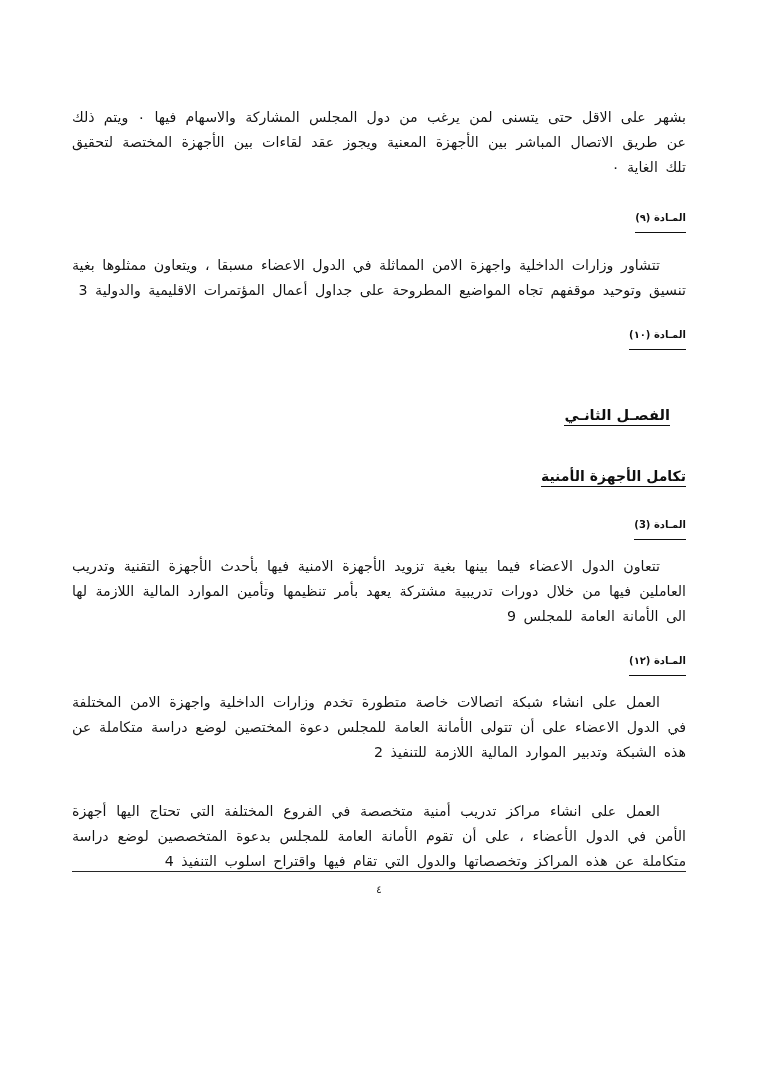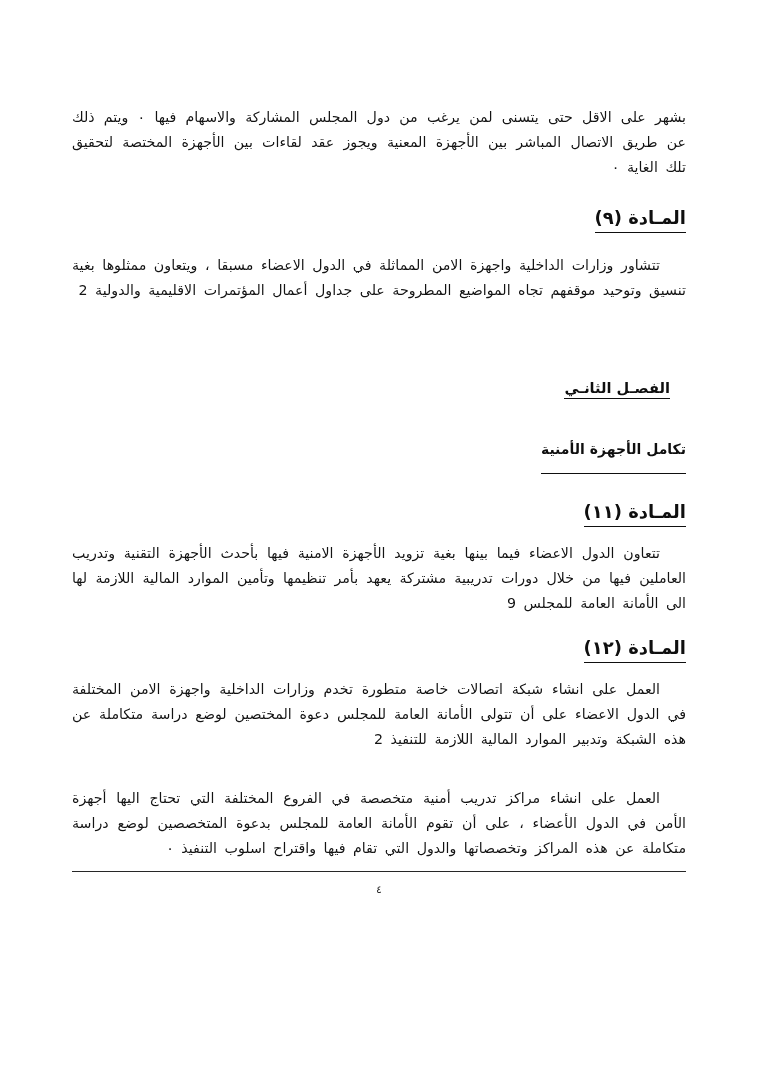--- a/index.html
+++ b/index.html
@@ -38,21 +38,21 @@
     text-justify: inter-word;
   }
   p.para.indent {
     text-indent: 26px;
   }
   .gap-sm { height: 14px; }
   .gap-md { height: 20px; }
   .gap-lg { height: 26px; }
   .heading {
     text-align: center;
-    font-size: 18px;
+    font-size: 10px;
     line-height: 24px;
     letter-spacing: 1px;
     margin: 0;
     color: #141414;
   }
   .heading span.u {
     border-bottom: 1.4px solid #141414;
     padding-bottom: 2px;
     display: inline-block;
   }
@@ -70,21 +70,21 @@
   }
   .subsection-title {
     text-align: center;
     font-size: 14px;
     letter-spacing: 1.2px;
     margin: 0;
     color: #141414;
   }
   .subsection-title span.u {
     border-bottom: 1.4px solid #141414;
-    padding-bottom: 16px;
+    padding-bottom: 2px;
     display: inline-block;
   }
   .footer-rule {
     position: absolute;
     left: 72px;
     right: 72px;
     bottom: 72px;
     border-top: 1.2px solid #2b2b2b;
   }
   .page-number {
@@ -107,44 +107,47 @@
     <p class="para">بشهر على الاقل حتى يتسنى لمن يرغب من دول المجلس المشاركة والاسهام فيها ٠ ويتم ذلك عن طريق الاتصال المباشر بين الأجهزة المعنية ويجوز عقد لقاءات بين الأجهزة المختصة لتحقيق تلك الغاية ٠</p>
 
     <div class="gap-lg"></div>
 
     <h2 class="heading">
       <span class="u">المـادة (٩)</span>
     </h2>
 
     <div class="gap-md"></div>
 
-    <p class="para indent">تتشاور وزارات الداخلية واجهزة الامن المماثلة في الدول الاعضاء مسبقا ، ويتعاون ممثلوها بغية تنسيق وتوحيد موقفهم تجاه المواضيع المطروحة على جداول أعمال المؤتمرات الاقليمية والدولية 2</p>
+    <p class="para indent">تتشاور وزارات الداخلية واجهزة الامن المماثلة في الدول الاعضاء مسبقا ، ويتعاون ممثلوها بغية تنسيق وتوحيد موقفهم تجاه المواضيع المطروحة على جداول أعمال المؤتمرات الاقليمية والدولية 3</p>
 
     <div class="gap-md"></div>
 
+    <h2 class="heading">
+      <span class="u">المـادة (١٠)</span>
+    </h2>
 
     <div class="gap-sm"></div>
 
 
     <div class="gap-lg"></div>
 
     <h1 class="section-title">
       <span class="u">الفصـل الثانـي</span>
     </h1>
 
     <div class="gap-lg"></div>
 
     <h2 class="subsection-title">
       <span class="u">تكامل الأجهزة الأمنية</span>
     </h2>
 
     <div class="gap-lg"></div>
 
     <h2 class="heading">
-      <span class="u">المـادة (١١)</span>
+      <span class="u">المـادة (3)</span>
     </h2>
 
     <div class="gap-sm"></div>
 
     <p class="para indent">تتعاون الدول الاعضاء فيما بينها بغية تزويد الأجهزة الامنية فيها بأحدث الأجهزة التقنية وتدريب العاملين فيها من خلال دورات تدريبية مشتركة يعهد بأمر تنظيمها وتأمين الموارد المالية اللازمة لها الى الأمانة العامة للمجلس 9</p>
 
     <div class="gap-md"></div>
 
     <h2 class="heading">
       <span class="u">المـادة (١٢)</span>
@@ -152,20 +155,20 @@
 
     <div class="gap-sm"></div>
 
     <p class="para indent">العمل على انشاء شبكة اتصالات خاصة متطورة تخدم وزارات الداخلية واجهزة الامن المختلفة في الدول الاعضاء على أن تتولى الأمانة العامة للمجلس دعوة المختصين لوضع دراسة متكاملة عن هذه الشبكة وتدبير الموارد المالية اللازمة للتنفيذ 2</p>
 
     <div class="gap-md"></div>
 
 
     <div class="gap-sm"></div>
 
-    <p class="para indent">العمل على انشاء مراكز تدريب أمنية متخصصة في الفروع المختلفة التي تحتاج اليها أجهزة الأمن في الدول الأعضاء ، على أن تقوم الأمانة العامة للمجلس بدعوة المتخصصين لوضع دراسة متكاملة عن هذه المراكز وتخصصاتها والدول التي تقام فيها واقتراح اسلوب التنفيذ ٠</p>
+    <p class="para indent">العمل على انشاء مراكز تدريب أمنية متخصصة في الفروع المختلفة التي تحتاج اليها أجهزة الأمن في الدول الأعضاء ، على أن تقوم الأمانة العامة للمجلس بدعوة المتخصصين لوضع دراسة متكاملة عن هذه المراكز وتخصصاتها والدول التي تقام فيها واقتراح اسلوب التنفيذ 4</p>
 
   </div>
 
   <div class="footer-rule"></div>
   <div class="page-number">٤</div>
 
 </div>
 
 </body></html>

